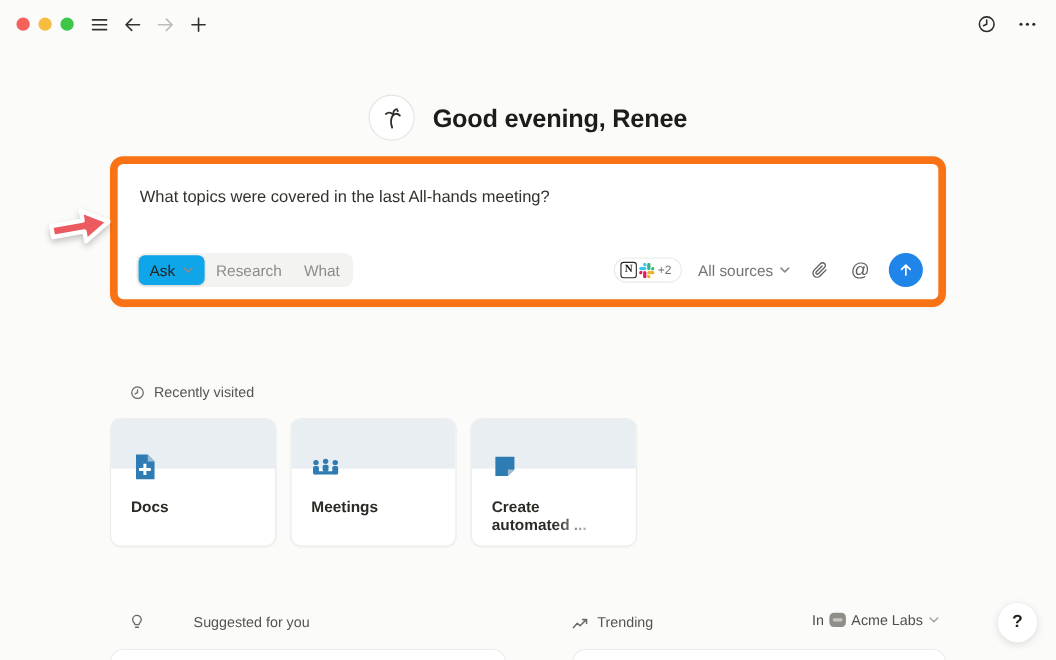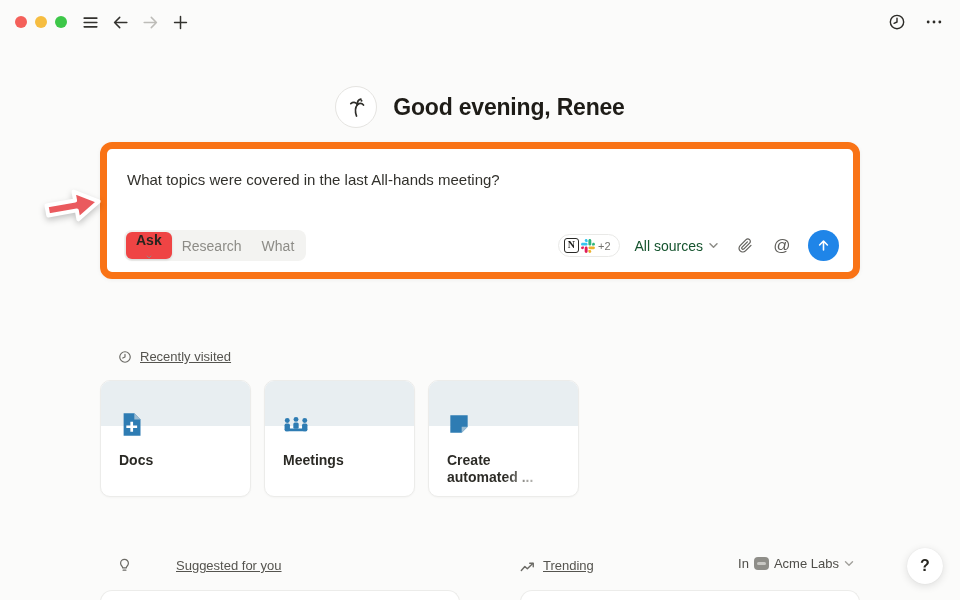--- a/index.html
+++ b/index.html
@@ -26,37 +26,37 @@
   .greeting h1 { font-size:23px; font-weight:700; letter-spacing:-0.2px; color:#1e1c17; }
 
   
   .composer { position:absolute; left:100px; top:142px; width:760px; height:137px;
     background:#fff; border:7px solid #f97316; border-radius:12px;
     box-shadow:0 1px 4px rgba(0,0,0,0.05); }
   .composer-input { padding:21px 20px 0 20px; font-size:15px; color:#32312c; line-height:20px; }
   .composer-bar { position:absolute; left:17px; right:14px; bottom:11px; display:flex; align-items:center; }
   .modes { display:flex; align-items:center; background:#f3f3f1; border-radius:8px; padding:2px; height:31px; }
   .mode { display:flex; align-items:center; gap:7px; height:27px; padding:0 10px; font-size:14px; color:#8d8c87; border-radius:6px; }
-  .mode.active { background:#ef4444; color:#26251f; font-weight:700; box-shadow:0 1px 2.5px rgba(0,0,0,0.14);flex-direction:column; }
+  .mode.active { background:#0ea5e9; color:#26251f; font-weight:400; box-shadow:0 1px 2.5px rgba(0,0,0,0.14); }
   .bar-right { margin-left:auto; display:flex; align-items:center; gap:15px; }
   .sources-pill { display:flex; align-items:center; gap:3px; border:1px solid #e9e9e7; border-radius:999px; padding:3px 8px 3px 5px; background:#fff; }
   .notion-badge { width:15px; height:15px; border:1.4px solid #2a2a27; border-radius:3px; background:#fff;
     font-family:"Liberation Serif", serif; font-weight:700; font-size:10px; line-height:12px; text-align:center; color:#1d1d1b; }
   .slack-badge { width:14px; height:14px; margin-left:-1px; }
   .plus-count { font-size:11px; color:#73726e; }
-  .all-sources { display:flex; align-items:center; gap:5px; font-size:14px; color:#14532d; }
+  .all-sources { display:flex; align-items:center; gap:5px; font-size:14px; color:#737373; }
   .icon-btn { display:flex; align-items:center; justify-content:center; width:22px; height:22px; }
   .mention-btn { font-size:17px; color:#5f5e5a; font-weight:400; }
   .send-btn { width:31px; height:31px; border-radius:50%; background:#1f85e8; display:flex; align-items:center; justify-content:center; }
 
   
   .cursor-arrow { position:absolute; left:40px; top:179px; filter:drop-shadow(0 3px 3px rgba(0,0,0,0.22)); }
 
   
-  .section-head { position:absolute; display:flex; align-items:flex-end; gap:8px; font-size:13px; font-weight:500; color:#55544f;text-decoration:underline; }
+  .section-head { position:absolute; display:flex; align-items:flex-end; gap:8px; font-size:13px; font-weight:500; color:#55544f; }
   .rv-head { left:118px; top:349px; }
   .cards-row { position:absolute; left:100px; top:380px; display:flex; gap:13px; }
   .rv-card { position:relative; width:151px; height:117px; background:#fff; border:1px solid #ececea; border-radius:10px; overflow:hidden;
     box-shadow:0 1px 2px rgba(0,0,0,0.03); cursor:pointer; }
   .rv-band { height:45px; background:#e8eef1; }
   .rv-icon { position:absolute; left:17px; top:30px; }
   .rv-label { position:absolute; left:18px; top:71px; right:18px; font-size:14px; font-weight:600; color:#2b2a25; line-height:17px; }
   .rv-label.fade { background:linear-gradient(100deg,#2b2a25 0%,#2b2a25 52%,#a5a4a0 72%,rgba(190,189,185,0.25) 96%);
     -webkit-background-clip:text; background-clip:text; color:transparent; }
 

